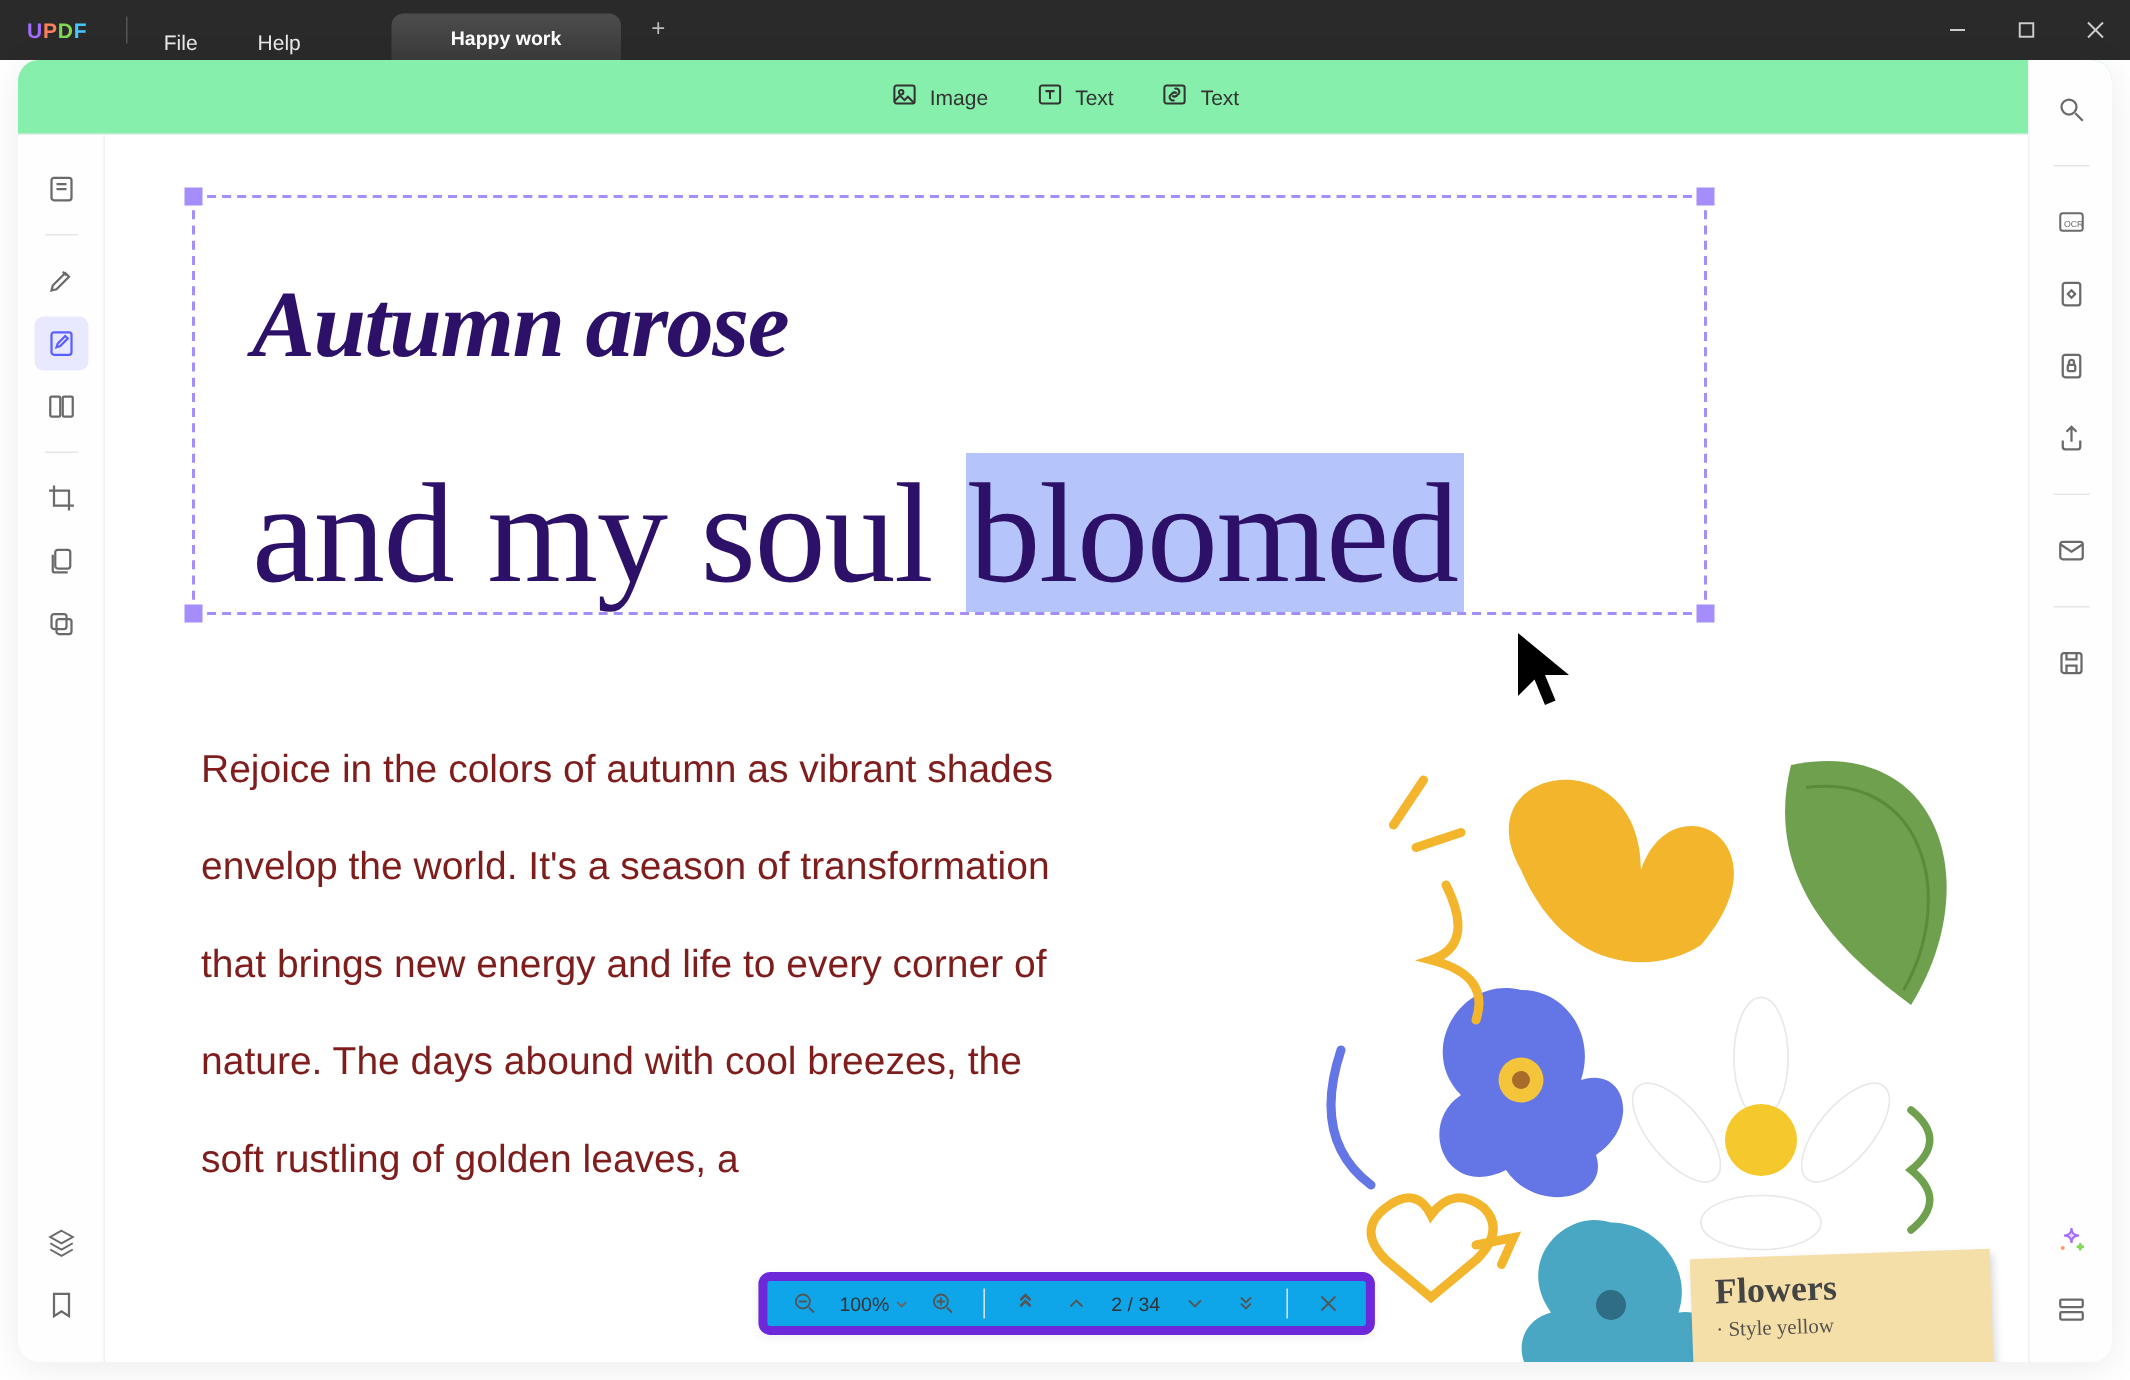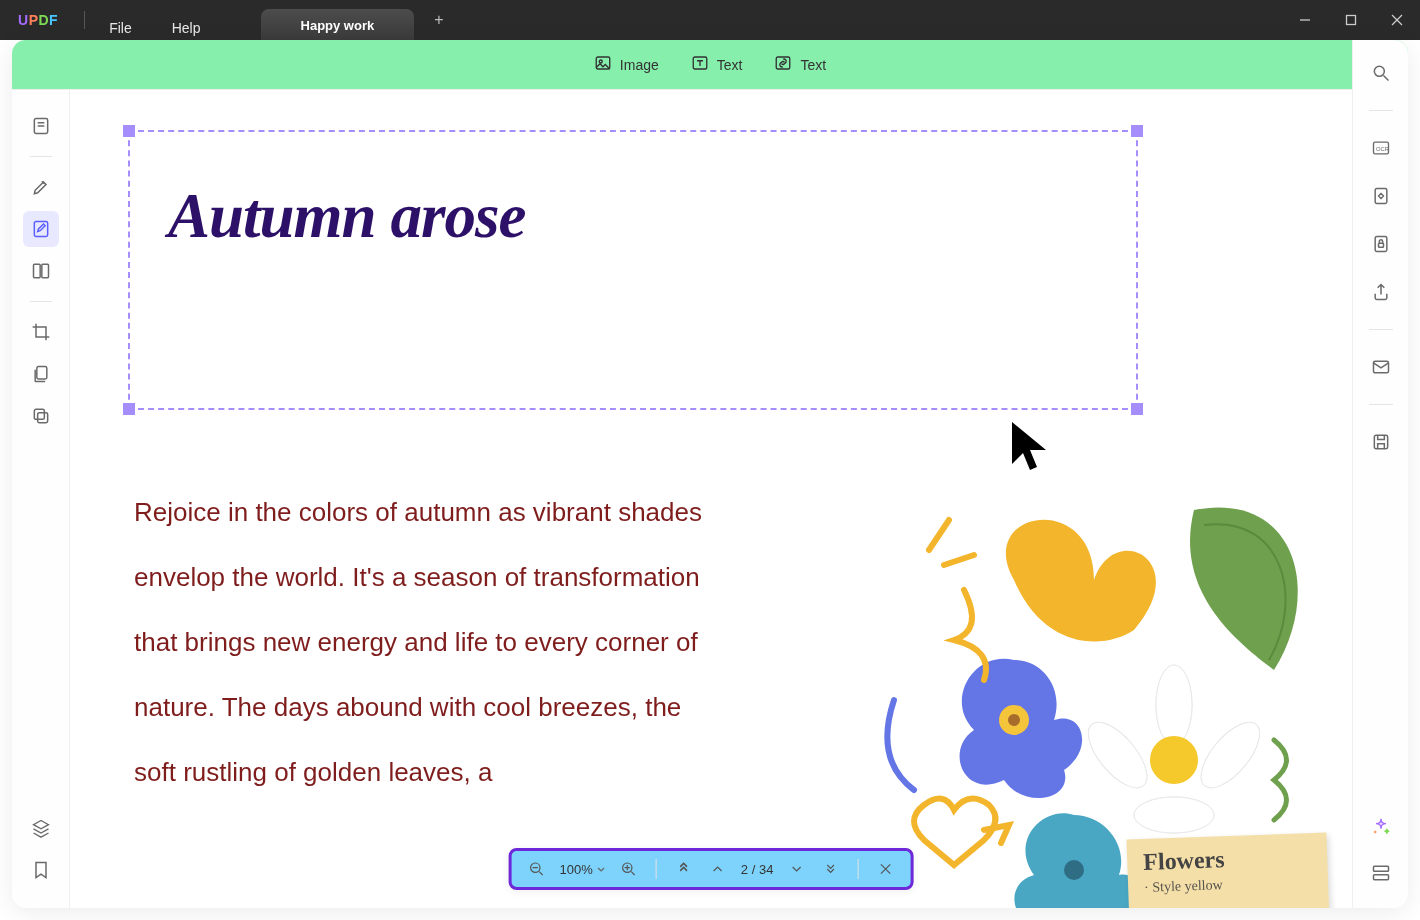--- a/index.html
+++ b/index.html
@@ -75,21 +75,21 @@
 
   
   .flowers { position: absolute; right: -20px; top: 380px; width: 470px; height: 440px; }
 
   
   .sticky { position: absolute; right: -4px; bottom: -18px; width: 200px; height: 90px; background: #f5dfa8; transform: rotate(-2deg); box-shadow: 2px 3px 6px rgba(0,0,0,0.15); padding: 10px 16px; font-family: "Comic Sans MS", cursive; color: #444; }
   .sticky .title { font-size: 24px; font-weight: 700; }
   .sticky .line { font-size: 14px; margin-top: 4px; opacity: 0.9; }
 
   
-  .pagebar { position: absolute; left: 50%; transform: translateX(-50%); bottom: 18px; background: #7dd3fc; border: 3px solid #6d28d9; border-radius: 8px; height: 42px; display: flex; align-items: center; padding: 0 14px; gap: 12px; box-shadow: 0 2px 8px rgba(0,0,0,0.06); }
+  .pagebar { position: absolute; left: 50%; transform: translateX(-50%); bottom: 18px; background: #0ea5e9; border: 6px solid #6d28d9; border-radius: 8px; height: 42px; display: flex; align-items: center; padding: 0 14px; gap: 12px; box-shadow: 0 2px 8px rgba(0,0,0,0.06); }
   .pagebar .pb-btn { width: 22px; height: 22px; display: flex; align-items: center; justify-content: center; color: #555; cursor: pointer; }
   .pagebar .pb-btn svg { width: 16px; height: 16px; }
   .pagebar .pb-sep { width: 1px; height: 20px; background: #e2e2e2; margin: 0 4px; }
   .pagebar .zoom { font-size: 13px; color: #333; display: flex; align-items: center; gap: 4px; }
   .pagebar .pageno { font-size: 13px; color: #333; }
 </style>
 </head>
 <body>
 
 <div class="titlebar">
@@ -284,20 +284,23 @@
     <div class="page">
 
       <div class="selbox">
         <div class="handle h-tl"></div>
         <div class="handle h-tr"></div>
         <div class="handle h-bl"></div>
         <div class="handle h-br"></div>
       </div>
 
       <div class="headline1">Autumn arose</div>
+      <div class="headline2">
+        <span>and my soul </span><span class="hl-highlighted">bloomed</span>
+      </div>
 
       <svg class="cursor-arrow" width="44" height="54" viewBox="0 0 44 54">
         <path d="M4 2 L4 44 L15 33 L22 50 L29 47 L22 30 L38 30 Z" fill="#000"></path>
       </svg>
 
       <div class="bodytext">
         <span>Rejoice in the colors of autumn as vibrant shades envelop the world. It's a season of transformation that brings new energy and life to every </span><span class="squiggle-mark">corner of nature.</span><span> The days abound with cool breezes, the soft rustling of golden leaves, a</span>
       </div>
 
       <svg class="flowers" viewBox="0 0 470 440">

